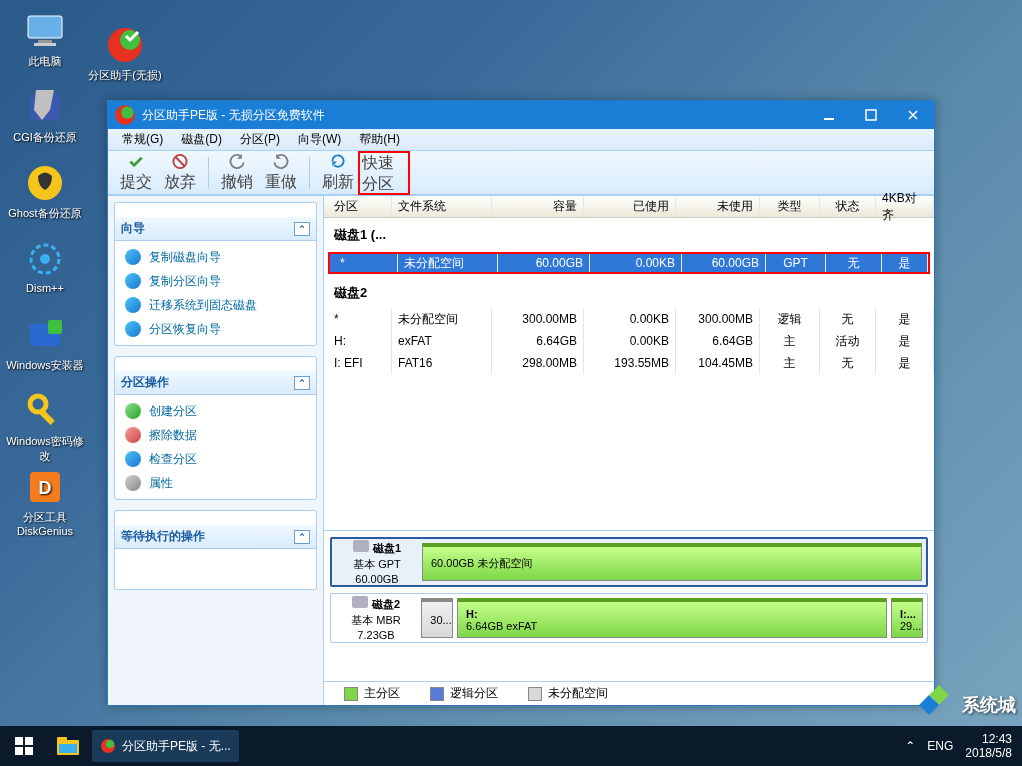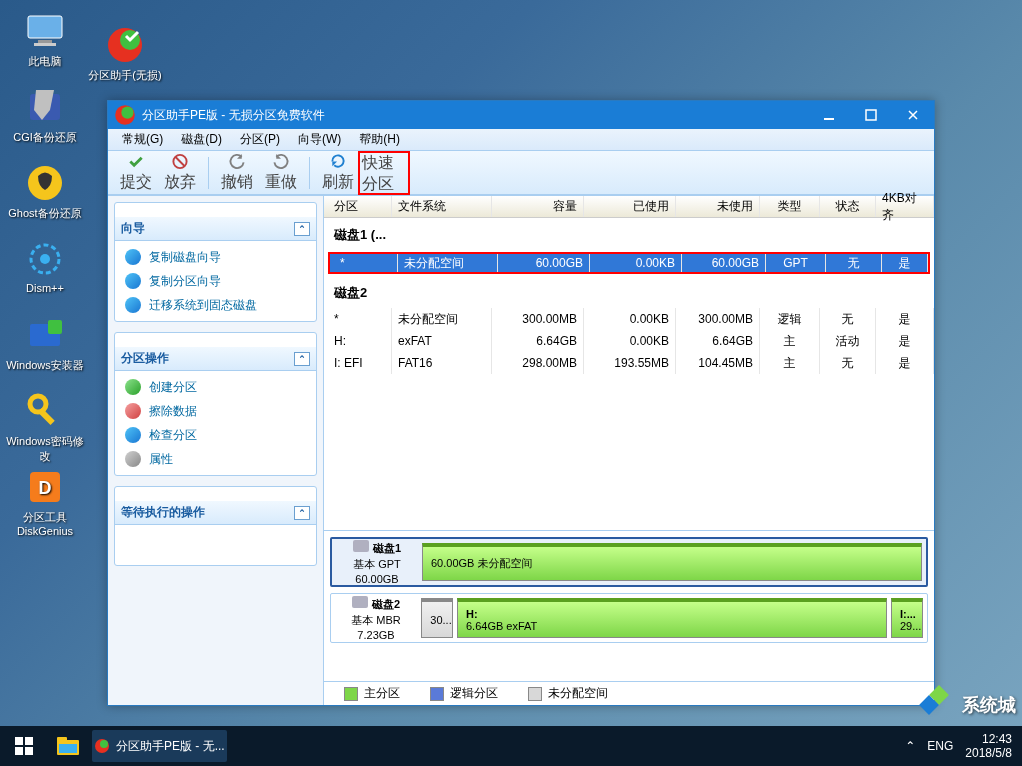--- a/index.html
+++ b/index.html
@@ -6,21 +6,21 @@
 body { width: 1022px; height: 766px; background: linear-gradient(135deg, #2a5a8a 0%, #3a6a9a 30%, #5a8aab 60%, #7aa5c0 100%); position: relative; overflow: hidden; }
 
 
 .desktop { position: absolute; left: 0; top: 0; width: 100px; height: 720px; padding: 10px 5px; }
 .desktop-icon { width: 80px; height: 72px; text-align: center; color: #fff; font-size: 11px; cursor: pointer; margin-bottom: 4px; display: flex; flex-direction: column; align-items: center; justify-content: flex-start; text-shadow: 1px 1px 2px #000; }
 .desktop-icon .ic { width: 42px; height: 42px; display: flex; align-items: center; justify-content: center; margin-bottom: 2px; border-radius: 4px; }
 
 
 .taskbar { position: absolute; bottom: 0; left: 0; width: 100%; height: 40px; background: #0a1a2a; display: flex; align-items: center; color: #fff; font-size: 12px; }
 .start-btn { width: 48px; height: 40px; display: flex; align-items: center; justify-content: center; }
-.task-item { height: 32px; padding: 0 2px; display: flex; align-items: center; gap: 6px; background: #1a3a5a; margin-left: 4px; border-radius: 2px; }
+.task-item { height: 32px; padding: 0 8px; display: flex; align-items: center; gap: 6px; background: #1a3a5a; margin-left: 4px; border-radius: 2px; }
 .tray { margin-left: auto; padding: 0 10px; display: flex; align-items: center; gap: 12px; }
 
 
 .app { position: absolute; left: 107px; top: 100px; width: 828px; height: 606px; background: #fff; border: 1px solid #2a7ac0; display: flex; flex-direction: column; box-shadow: 0 0 10px rgba(0,0,0,.3); }
 .titlebar { height: 28px; background: #1a7dd6; color: #fff; display: flex; align-items: center; font-size: 12px; }
 .titlebar .tb-icon { width: 22px; height: 22px; margin: 0 6px; display: flex; align-items: center; justify-content: center; }
 .titlebar .title { flex: 1; }
 .titlebar .win-btns { display: flex; }
 .win-btn { width: 42px; height: 28px; display: flex; align-items: center; justify-content: center; }
 
@@ -262,20 +262,24 @@
               <span>复制磁盘向导</span>
             </div>
           <div class="panel-row">
               <span class="pi"></span>
               <span>复制分区向导</span>
             </div>
           <div class="panel-row">
               <span class="pi"></span>
               <span>迁移系统到固态磁盘</span>
             </div>
+          <div class="panel-row">
+              <span class="pi"></span>
+              <span>分区恢复向导</span>
+            </div>
         </div>
       </div>
       <div class="panel">
         <div class="panel-header">
             <span>分区操作</span>
             <span class="collapse">⌃</span>
           </div>
         <div class="panel-body">
           <div class="panel-row">
               <span class="pi" style="background:linear-gradient(135deg,#8ce28c,#2aa02a)"></span>

